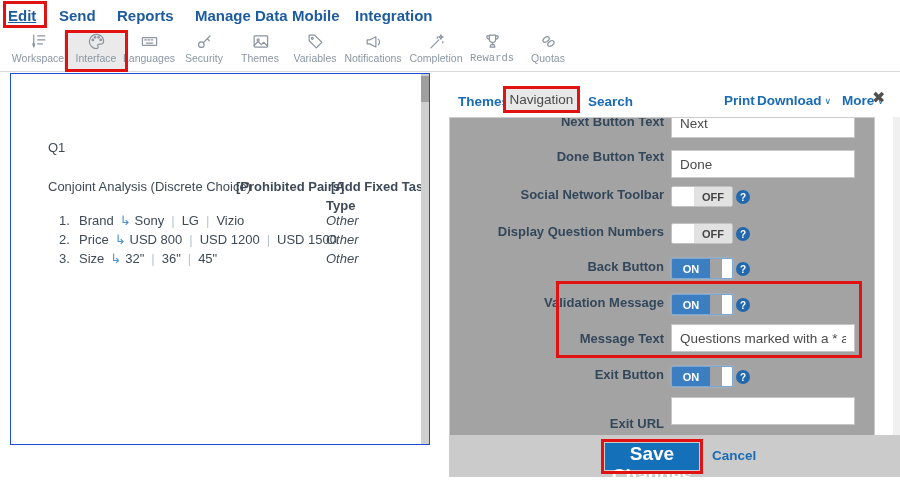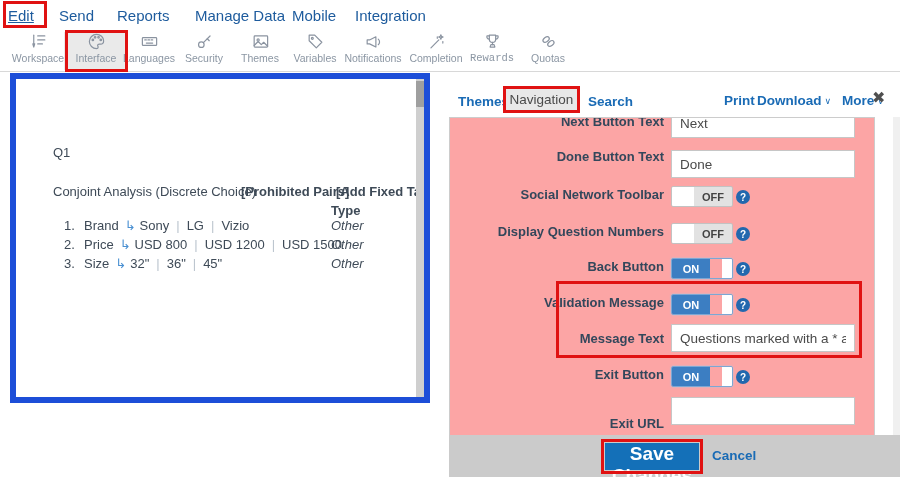--- a/index.html
+++ b/index.html
@@ -2,52 +2,52 @@
 <html><head>
 <meta charset="utf-8">
 <style>
   * { box-sizing: border-box; margin: 0; padding: 0; }
   html,body { width:900px; height:484px; background:#fff; overflow:hidden;
     font-family:"Liberation Sans","DejaVu Sans",sans-serif; }
   #stage { position:relative; width:900px; height:484px; background:#fff; }
 
   
   #topnav { position:absolute; left:0; top:0; width:900px; height:30px; background:#fff; }
-  .nav-item { position:absolute; top:7px; font-size:15px; font-weight:400; color:#1d5b9d; cursor:pointer; white-space:nowrap; }
+  .nav-item { position:absolute; top:7px; font-size:15px; font-weight:700; color:#1d5b9d; cursor:pointer; white-space:nowrap; }
   .nav-item.active { text-decoration:underline; }
 
   
   #toolbar { position:absolute; left:0; top:30px; width:900px; height:42px; background:#fff; border-bottom:1px solid #d8d8d8; }
   .tool-tile { position:absolute; top:2px; width:64px; height:38px; display:flex; flex-direction:column; align-items:center; justify-content:flex-start; cursor:pointer; }
   .tool-tile svg { width:19px; height:19px; stroke:#8a93a0; fill:none; stroke-width:1.5; stroke-linecap:round; stroke-linejoin:round; }
   .tool-label { font-size:10.5px; color:#8b96a3; margin-top:1px; white-space:nowrap; }
   .tool-tile.active-tile { background:#eaeaea; }
 
   .red-box { position:absolute; border:3px solid #e01212; pointer-events:none; z-index:40; background:transparent; }
 
   
-  #left-panel { position:absolute; left:10px; top:73px; width:420px; height:330px; background:#fff; border:6px solid #1d4ed8; overflow:hidden; }
+  #left-panel { position:absolute; left:10px; top:73px; width:420px; height:372px; background:#fff; border:1px solid #1d4ed8; overflow:hidden; }
   #lp-scroll-track { position:absolute; right:0; top:0; width:8px; height:406px; background:#cfcfcf; }
   #lp-scroll-thumb { position:absolute; right:0; top:2px; width:8px; height:26px; background:#9f9f9f; }
   .lp-text { position:absolute; font-size:13px; color:#3e4a57; white-space:nowrap; }
   .lp-bold { font-weight:700; }
   .lp-arrow { color:#4a90d2; margin:0 4px 0 6px; font-family:"DejaVu Sans",sans-serif; }
   .lp-pipe { color:#bcc5ce; margin:0 7px; }
   .lp-other { position:absolute; left:315px; font-style:italic; font-size:13px; color:#3e4a57; }
   .lp-num { display:inline-block; width:20px; }
 
   
   .tab { position:absolute; top:94px; font-size:13.5px; font-weight:700; color:#1a6bb5; cursor:pointer; }
   #tab-navigation { position:absolute; left:503px; top:86px; width:77px; height:27px; background:#e8e8e8; border:3px solid #e01212; color:#4a4a4a; font-size:13.5px; font-weight:400; display:flex; align-items:center; justify-content:center; cursor:pointer; }
   .hdr-link { position:absolute; top:93px; font-size:13.5px; font-weight:700; color:#1a6bb5; cursor:pointer; white-space:nowrap; }
   .chev { font-size:9px; font-weight:400; position:relative; top:-1px; margin-left:3px; }
   #close-x { position:absolute; left:872px; top:88px; font-size:16px; color:#4f4f4f; cursor:pointer; font-family:"DejaVu Sans",sans-serif; }
 
   
-  #settings-box { position:absolute; left:449px; top:117px; width:426px; height:318px; background:#fca5a5; border:1px solid #cccccc; border-bottom:none; overflow:hidden; }
+  #settings-box { position:absolute; left:449px; top:117px; width:426px; height:318px; background:#a3a3a3; border:1px solid #cccccc; border-bottom:none; overflow:hidden; }
   .f-label { position:absolute; left:4px; width:210px; text-align:right; font-size:13px; font-weight:700; color:#33475b; white-space:nowrap; }
   .f-input { position:absolute; left:221px; width:184px; height:28px; border:1px solid #c6c6c6; background:#fff; font-family:"Liberation Sans",sans-serif; font-size:13.5px; color:#4a4a4a; padding:0 8px; outline:none; }
   .toggle { position:absolute; left:221px; width:62px; height:21px; display:flex; border-radius:2px; overflow:hidden; cursor:pointer; font-size:11px; font-weight:700; }
   .toggle.on  { border:1px solid #7ba7d4; box-shadow:0 0 2px #a9c9e8;gap:12px; }
   .toggle.off { border:1px solid #c2c2c2; }
   .tseg { display:flex; align-items:center; justify-content:center; height:100%; }
   .tseg.blue { width:38px; background:#3c7ec2; color:#fff; }
   .tseg.gray { width:38px; background:#e2e2e2; color:#444; }
   .tseg.blank { flex:1; background:#fff; }
   .help { position:absolute; left:286px; width:14px; height:14px; border-radius:50%; background:#2268ae; color:#fff; font-size:10px; font-weight:700; display:flex; align-items:center; justify-content:center; cursor:pointer; }

